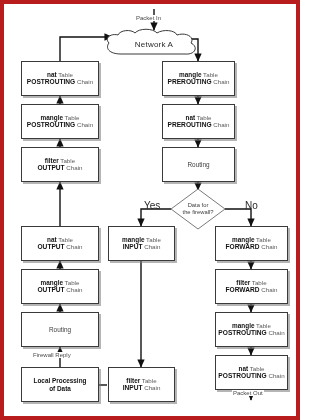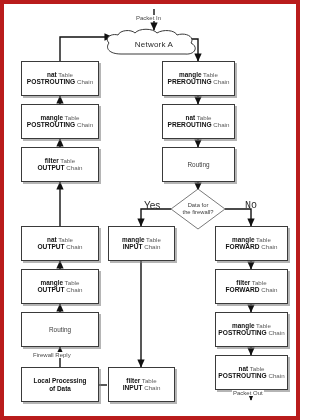--- a/index.html
+++ b/index.html
@@ -161,21 +161,21 @@
     <svg viewBox="0 0 56 42" style="position:absolute;left:0;top:0;width:56px;height:42px;">
       <polygon points="28,1 55,21 28,41 1,21" fill="#ffffff" stroke="#7a7a7a" stroke-width="1"></polygon>
     </svg>
     <div class="diamond-label">
       <div>Data for</div>
       <div>the firewall?</div>
     </div>
   </div>
 
   <span class="branch-label" style="left:140px; top:196px;">Yes</span>
-  <span class="branch-label" style="left:241px; top:196px;font-family:Liberation Mono, monospace;">No</span>
+  <span class="branch-label" style="left:241px; top:196px;">No</span>
 
   <span class="edge-label" style="left:131px; top:11px;">Packet In</span>
   <span class="edge-label" style="left:228px; top:386px;">Packet Out</span>
   <span class="edge-label" style="left:28px; top:348px;">Firewall Reply</span>
 
   <div class="node" style="left:17px; top:57px; width:78px; height:35px;">
     <span class="ln tbl-line"><b class="kw">nat</b> <span>Table</span></span>
     <span class="ln chain-line"><b class="kw">POSTROUTING</b> <span>Chain</span></span>
   </div>
 

